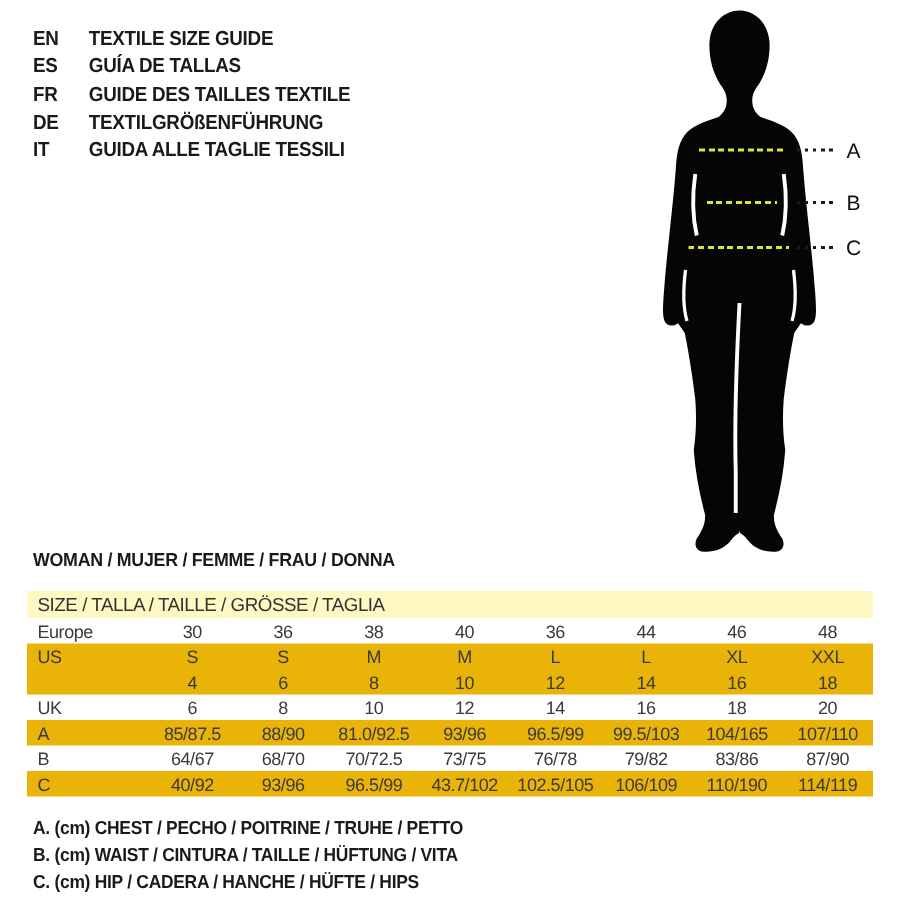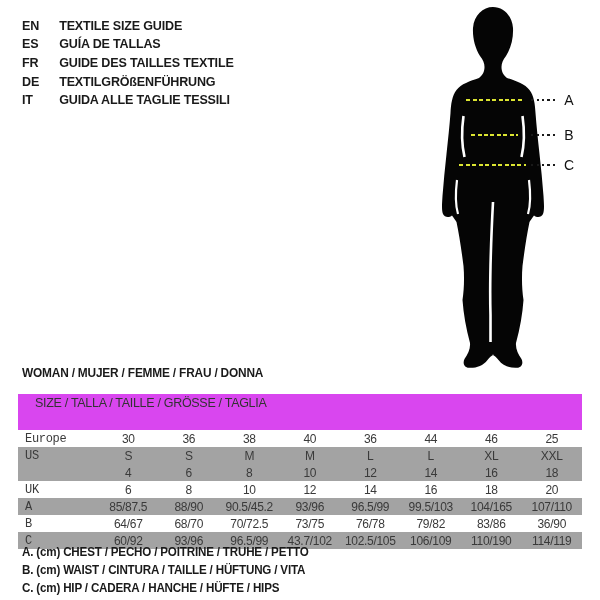--- a/index.html
+++ b/index.html
@@ -18,26 +18,26 @@
   .meas-dot{position:absolute;height:2px;}
   .meas-label{position:absolute;width:18px;text-align:center;font-size:14px;color:#111;
               font-weight:400;}
 
   
   .section-title{position:absolute;left:22px;top:366px;font-size:12.5px;font-weight:700;
                  letter-spacing:-0.2px;transform:scaleX(0.95);transform-origin:0 0;white-space:nowrap;}
 
   
   .size-table{position:absolute;left:18px;top:394px;width:564px;letter-spacing:-0.3px;}
-  .table-header{height:36px;line-height:18px;background:#d946ef;color:#333;
-                font-size:12.5px;padding-left:17px;box-sizing:border-box;}
+  .table-header{height:18px;line-height:18px;background:#fef9c3;color:#333;
+                font-size:12.5px;padding-left:7px;box-sizing:border-box;}
   .trow{display:grid;grid-template-columns:80px repeat(8,60.5px);height:17px;align-items:center;}
-  .trow.shaded{background:#a3a3a3;}
+  .trow.shaded{background:#eab308;}
   .tcell{text-align:center;font-size:12px;color:#3a3a3a;white-space:nowrap;}
-  .tcell.lbl{text-align:left;padding-left:7px;color:#3a3a3a;font-family:Liberation Mono, monospace;}
+  .tcell.lbl{text-align:left;padding-left:7px;color:#3a3a3a;}
 
   
   .legend{position:absolute;left:22px;top:543px;transform:scaleX(0.93);transform-origin:0 0;}
   .legend-line{font-size:12.5px;font-weight:700;line-height:18.2px;letter-spacing:-0.2px;
                white-space:nowrap;}
 </style>
 </head>
 <body>
 
 <div id="page">
@@ -132,21 +132,21 @@
     <div>
         <div class="trow">
         <div class="tcell lbl">Europe</div>
         <div class="tcell">30</div>
         <div class="tcell">36</div>
         <div class="tcell">38</div>
         <div class="tcell">40</div>
         <div class="tcell">36</div>
         <div class="tcell">44</div>
         <div class="tcell">46</div>
-        <div class="tcell">25</div>
+        <div class="tcell">48</div>
       </div>
         <div class="trow shaded">
         <div class="tcell lbl">US</div>
         <div class="tcell">S</div>
         <div class="tcell">S</div>
         <div class="tcell">M</div>
         <div class="tcell">M</div>
         <div class="tcell">L</div>
         <div class="tcell">L</div>
         <div class="tcell">XL</div>
@@ -171,41 +171,41 @@
         <div class="tcell">12</div>
         <div class="tcell">14</div>
         <div class="tcell">16</div>
         <div class="tcell">18</div>
         <div class="tcell">20</div>
       </div>
         <div class="trow shaded">
         <div class="tcell lbl">A</div>
         <div class="tcell">85/87.5</div>
         <div class="tcell">88/90</div>
-        <div class="tcell">90.5/45.2</div>
+        <div class="tcell">81.0/92.5</div>
         <div class="tcell">93/96</div>
         <div class="tcell">96.5/99</div>
         <div class="tcell">99.5/103</div>
         <div class="tcell">104/165</div>
         <div class="tcell">107/110</div>
       </div>
         <div class="trow">
         <div class="tcell lbl">B</div>
         <div class="tcell">64/67</div>
         <div class="tcell">68/70</div>
         <div class="tcell">70/72.5</div>
         <div class="tcell">73/75</div>
         <div class="tcell">76/78</div>
         <div class="tcell">79/82</div>
         <div class="tcell">83/86</div>
-        <div class="tcell">36/90</div>
+        <div class="tcell">87/90</div>
       </div>
         <div class="trow shaded">
         <div class="tcell lbl">C</div>
-        <div class="tcell">60/92</div>
+        <div class="tcell">40/92</div>
         <div class="tcell">93/96</div>
         <div class="tcell">96.5/99</div>
         <div class="tcell">43.7/102</div>
         <div class="tcell">102.5/105</div>
         <div class="tcell">106/109</div>
         <div class="tcell">110/190</div>
         <div class="tcell">114/119</div>
       </div>
       </div>
   </div>

